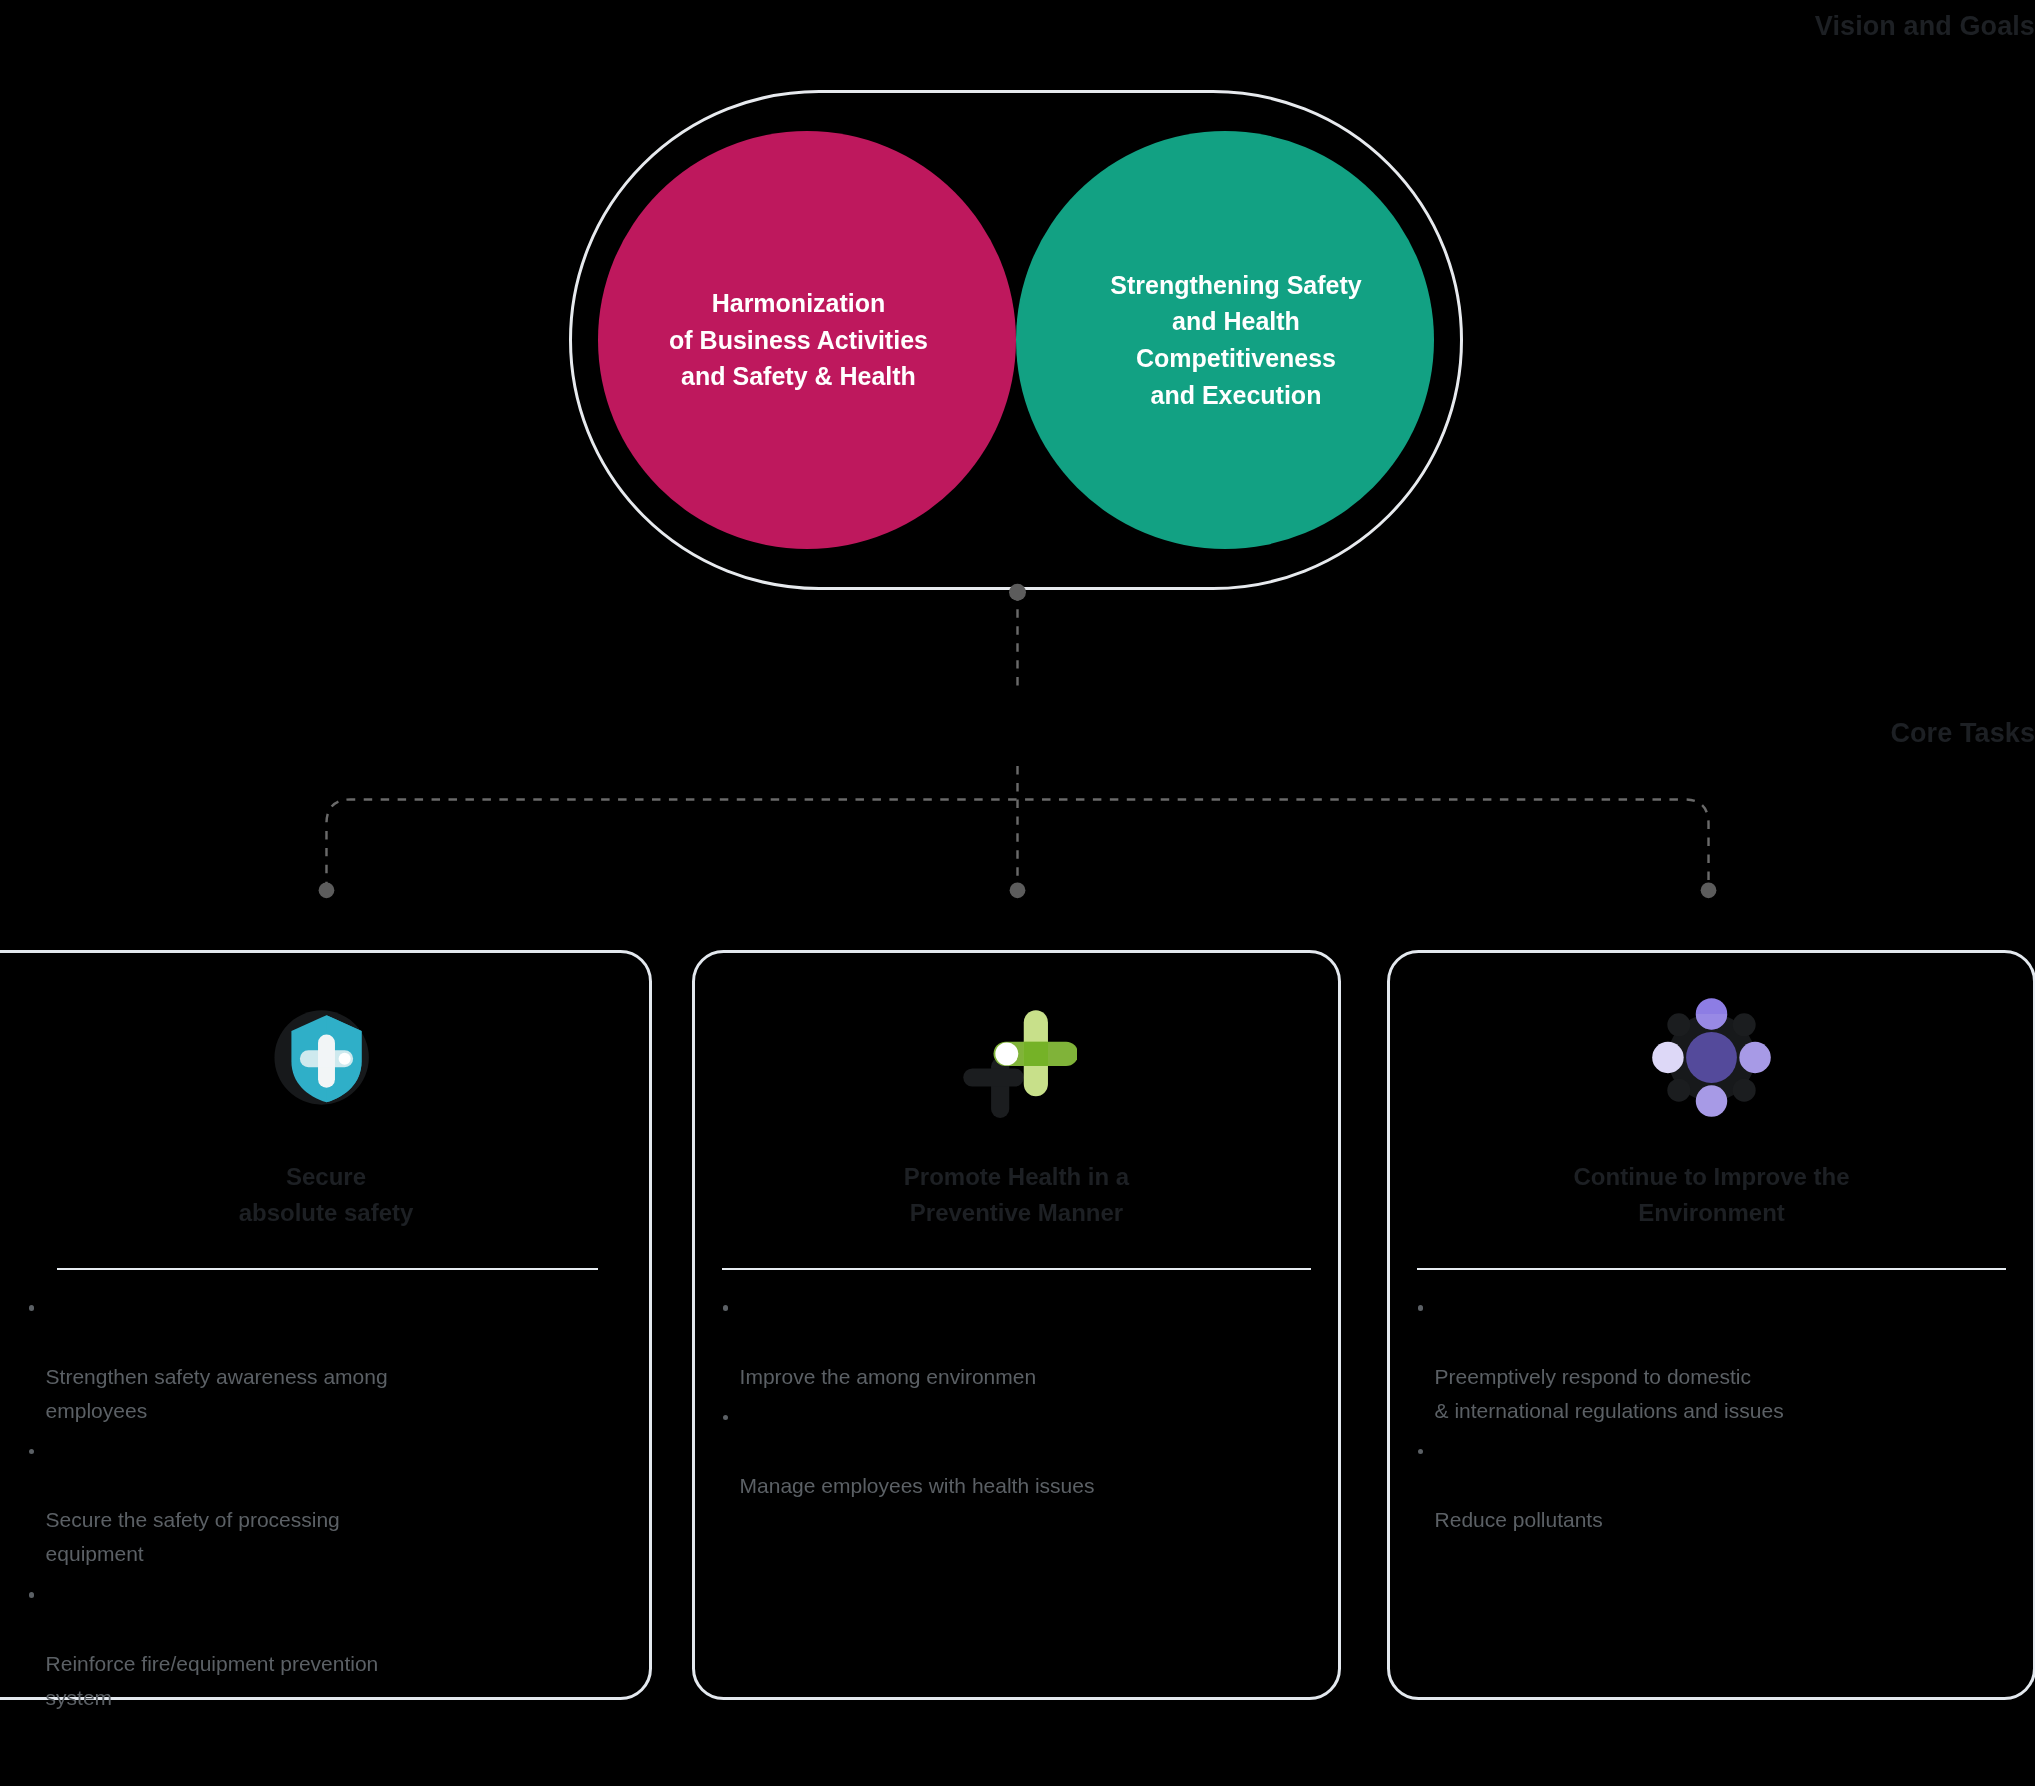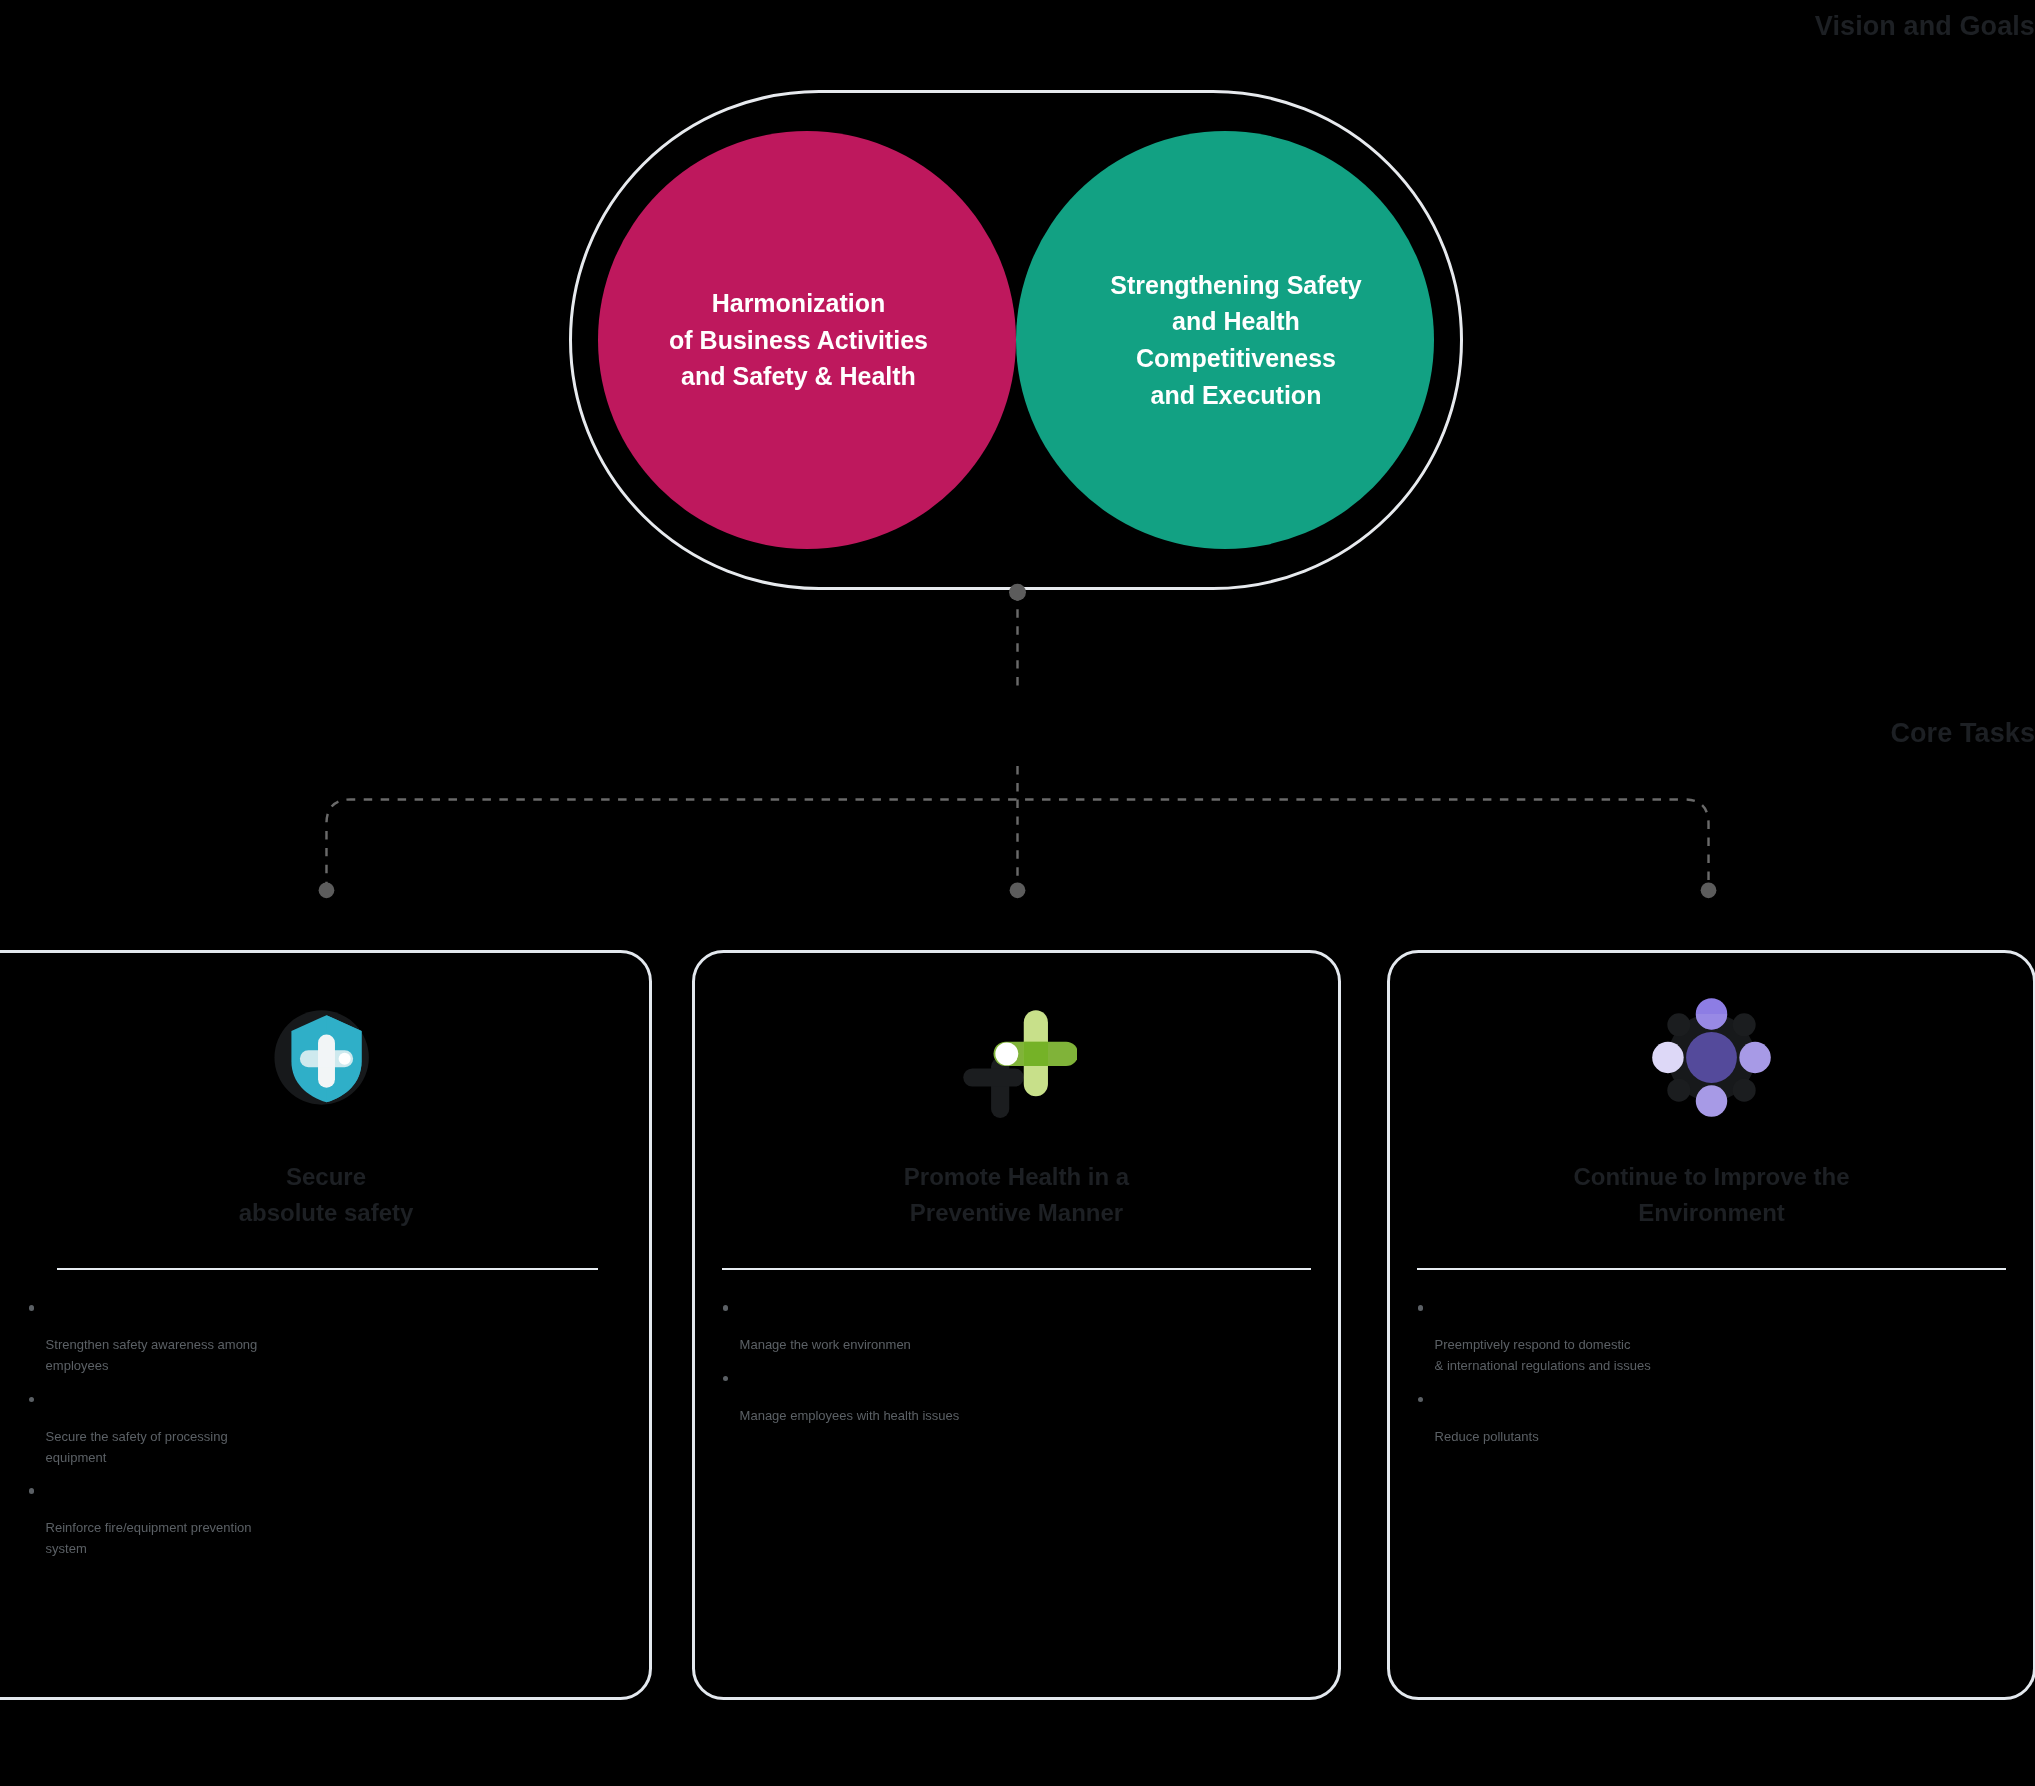--- a/index.html
+++ b/index.html
@@ -164,21 +164,21 @@
     padding: 0;
     list-style: none;
   }
   #card-1 .card-list { left: 70px; right: 42px; }
   #card-2 .card-list { left: 24px;  right: 18px; }
   #card-3 .card-list { left: 24px;  right: 18px; }
 
   .card-list li {
     position: relative;
     padding-left: 20.6px;
-    font-size: 13px;
+    font-size: 21px;
     line-height: 1.62;
     color: #5b6065;
     margin-bottom: 7.3px;
     white-space: pre-line;
   }
   .card-list li .bullet-dot {
     position: absolute;
     left: 3.6px;
     top: 13.3px;
     width: 5.5px;
@@ -279,21 +279,21 @@
         <rect x="112" y="74" width="40" height="40" fill="#75b227"></rect>
         <circle cx="84" cy="94" r="19" fill="#ffffff"></circle>
       </svg>
     </div>
     <div class="card-title">Promote Health in a
 Preventive Manner</div>
     <div class="card-divider"></div>
     <ul class="card-list">
       <li>
         <span class="bullet-dot"></span>
-        <span>Manage the work environmen</span>
+        <span>Improve the among environmen</span>
       </li>
       <li>
         <span class="bullet-dot"></span>
         <span>Manage employees with health issues</span>
       </li>
     </ul>
   </div>
 
   <div class="card" id="card-3">
     <div class="card-icon">

